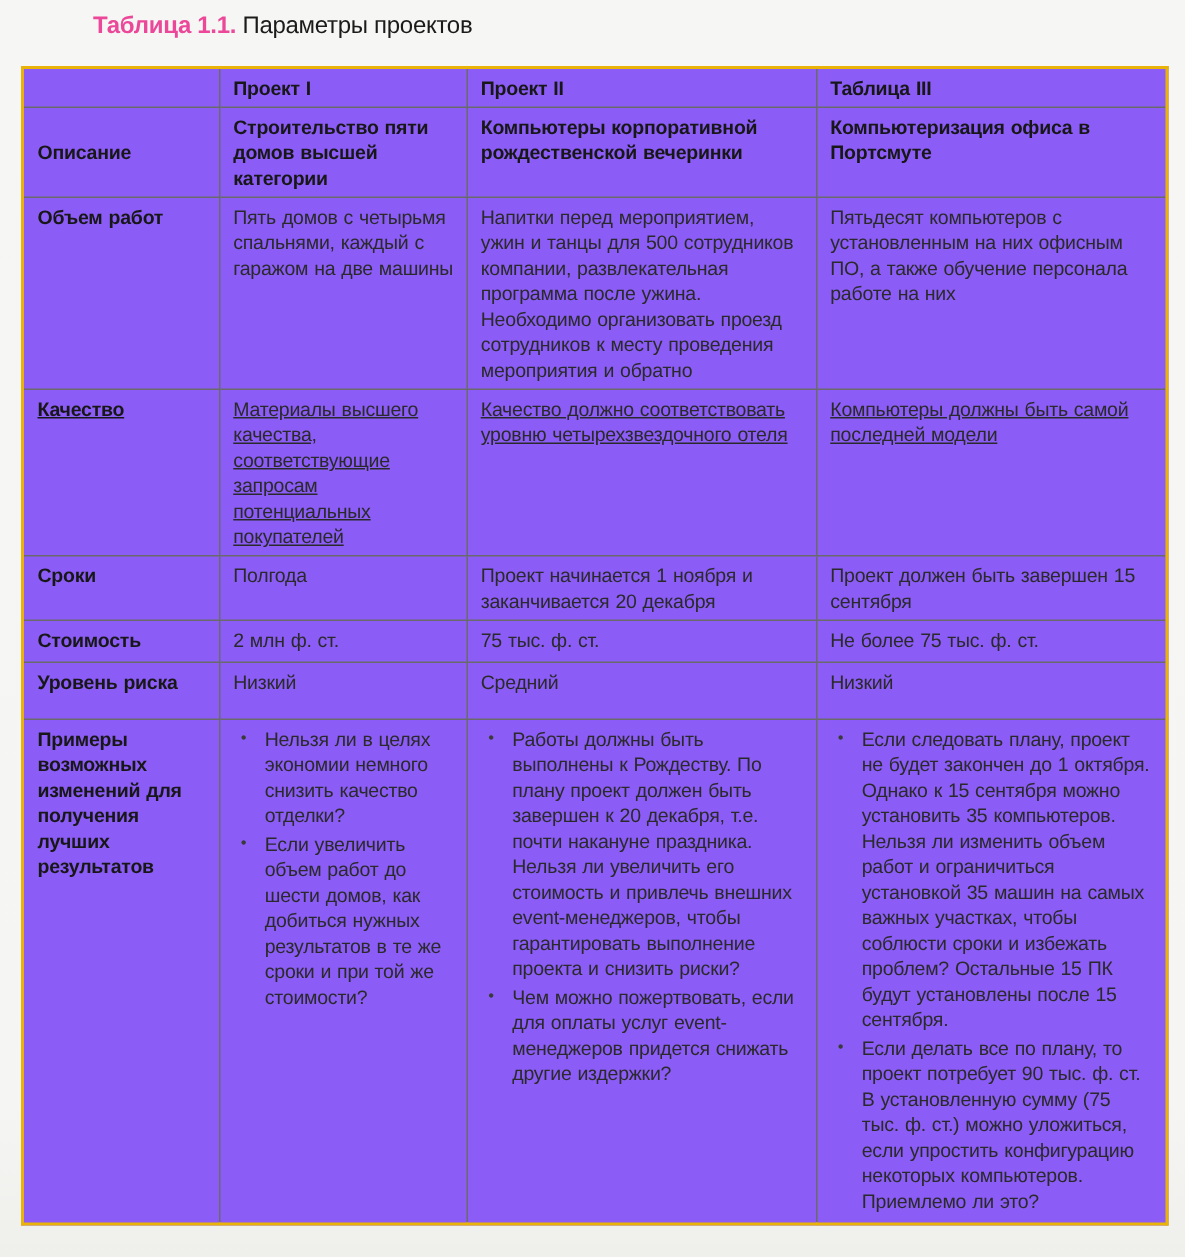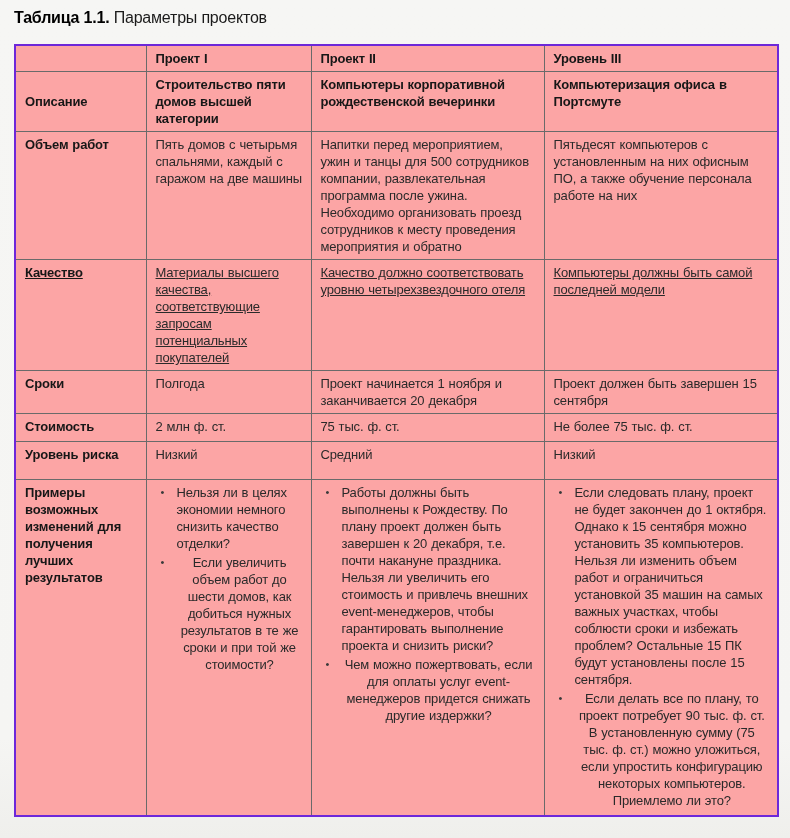--- a/index.html
+++ b/index.html
@@ -16,27 +16,27 @@
   .page {
     padding: 8px 13px 0 14px;
   }
   .caption {
     font-size: 16px;
     line-height: 20px;
     margin-bottom: 16px;
     color: #1b1b1b;
     letter-spacing: -0.2px;
   }
-  .caption .cap-bold { font-weight: bold; color: #000000; }
+  .caption .cap-bold { font-weight: bold; color: #ec4899; margin-left: 48px; }
   table.projects {
     border-collapse: collapse;
     table-layout: fixed;
     width: 763px;
-    background: #fca5a5;
-    border: 2px solid #6d28d9;
+    background: #8b5cf6;
+    border: 2px solid #eab308;
   }
   col.c-label { width: 131px; }
   col.c-p1 { width: 165px; }
   col.c-p2 { width: 233px; }
   col.c-p3 { width: 234px; }
   td, th {
     border: 1px solid #6a6a6a;
     vertical-align: top;
     text-align: left;
     font-size: 13px;
@@ -55,21 +55,21 @@
   tr.r-cost    td { height: 28px; }
   tr.r-risk    td { height: 38px; }
   tr.r-changes td { height: 336px; }
   tr.r-desc td { font-weight: bold; color: #171717; }
   tr.r-desc td.row-label { vertical-align: middle; }
   ul.bullets { list-style: none; }
   ul.bullets li {
     position: relative;
     padding-left: 21px;
   }
-  ul.bullets li + li { margin-top: 2px; text-align: center; }
+  ul.bullets li + li { margin-top: 2px; }
   ul.bullets li::before {
     content: "\2022";
     position: absolute;
     left: 5px;
     top: 0;
     font-size: 11px;
     color: #3a3a3a;
   }
 </style>
 </head>
@@ -88,21 +88,21 @@
         <col class="c-p1">
         <col class="c-p2">
         <col class="c-p3">
     </colgroup>
 
     <tbody>
         <tr class="r-header">
       <th></th>
       <th>Проект I</th>
       <th>Проект II</th>
-      <th>Уровень III</th>
+      <th>Таблица III</th>
     </tr>
 
     <tr class="r-desc">
       <td class="row-label">Описание</td>
       <td>Строительство пяти домов высшей категории</td>
       <td>Компьютеры корпоративной рождественской вечеринки</td>
       <td>Компьютеризация офиса в Портсмуте</td>
     </tr>
 
     <tr class="r-scope">

